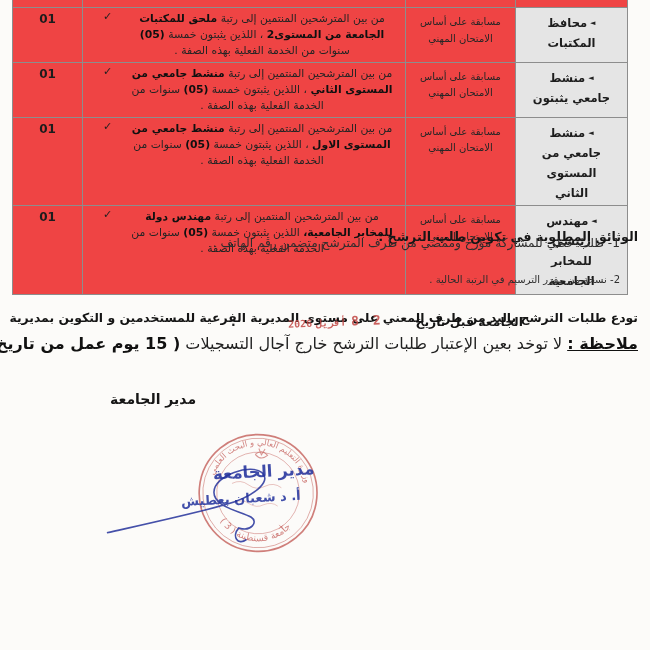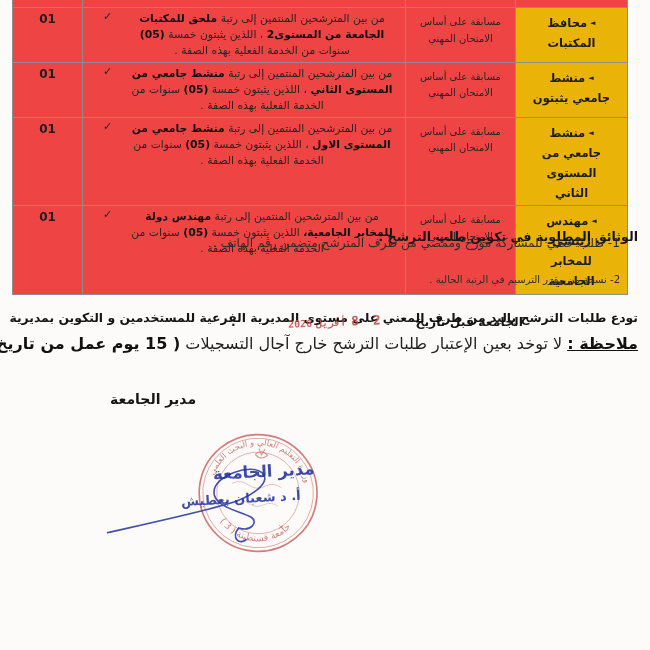--- a/index.html
+++ b/index.html
@@ -19,21 +19,21 @@
     border-left:1px solid #8d8d8d;border-bottom:1px solid #8d8d8d;
     background:#ef4444;box-sizing:border-box;position:relative;
   }
   .t-row .cell:first-child{border-right:1px solid #8d8d8d;}
   .sliver .cell{height:8px;border-bottom:1px solid #8d8d8d;}
   .vtable .t-row:nth-child(2) .cell{min-height:52px;}
   .vtable .t-row:nth-child(3) .cell{min-height:55px;}
   .vtable .t-row:nth-child(4) .cell{min-height:51px;}
   .vtable .t-row:nth-child(5) .cell{min-height:56px;}
   .title-cell{
-    background:#eab308;
+    background:#e5e5e5;
     font-weight:bold;font-size:11.5px;line-height:1.75;
     text-align:center;padding:5px 16px 2px;color:#1d1d1d;
   }
   .bullet{font-size:7px;color:#222;margin-left:3px;vertical-align:2px;}
   .basis-cell{font-size:10px;line-height:1.65;text-align:center;padding:6px 4px 2px;color:#262626;}
   .cond-cell{padding:2px 6px 2px 6px;}
   .check{position:absolute;left:20px;top:2px;font-size:11px;color:#1f1f1f;}
   .cond-text{
     font-size:10.8px;line-height:1.5;text-align:center;
     padding:1px 2px 0 38px;color:#242424;

